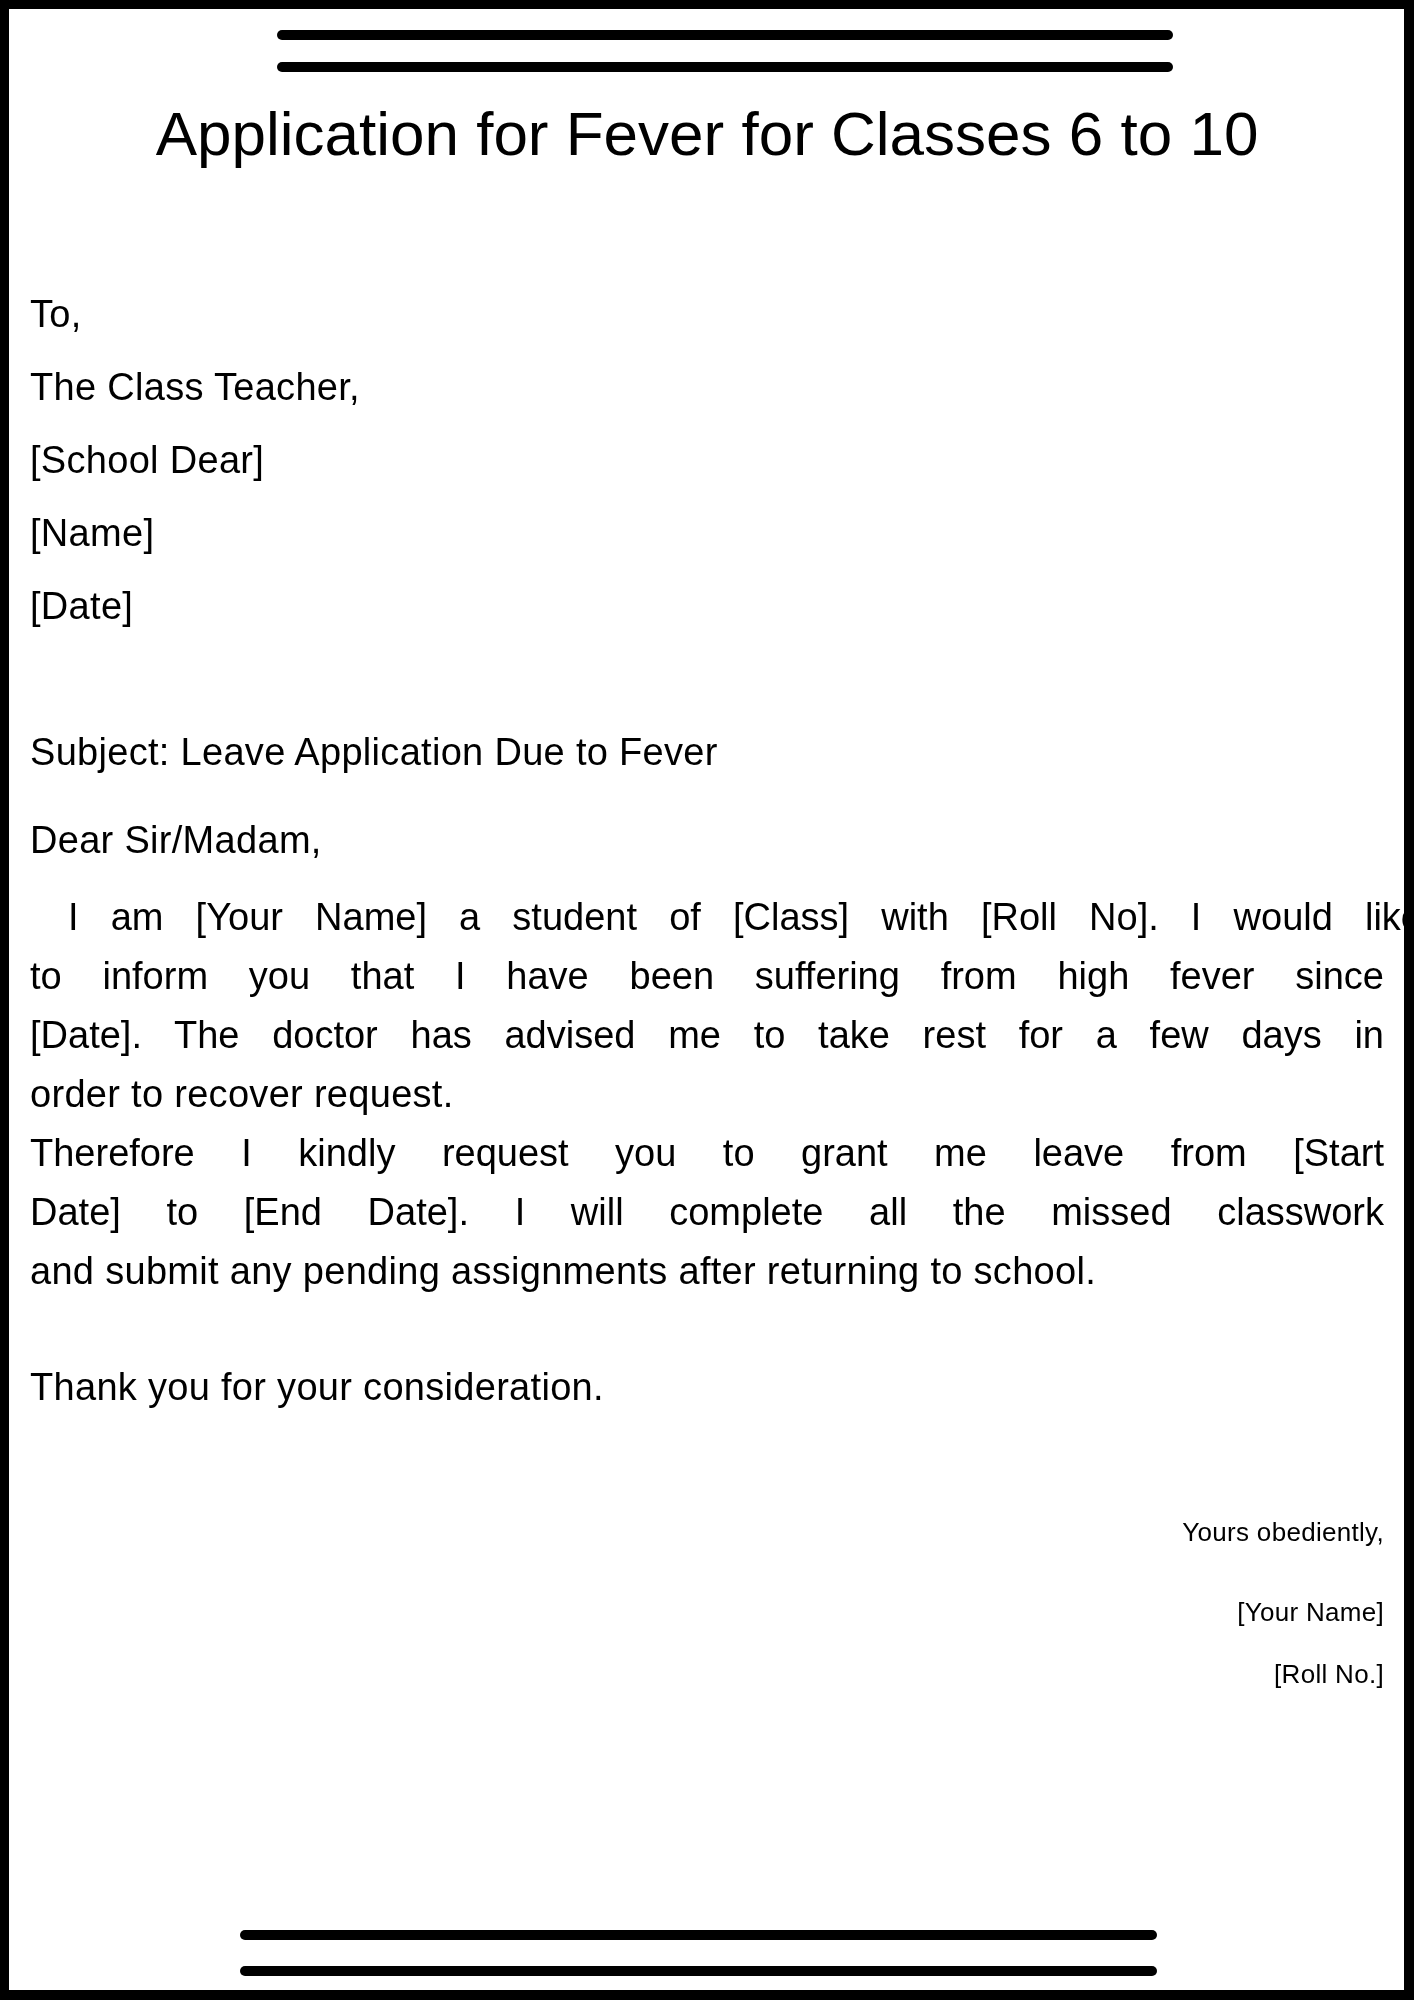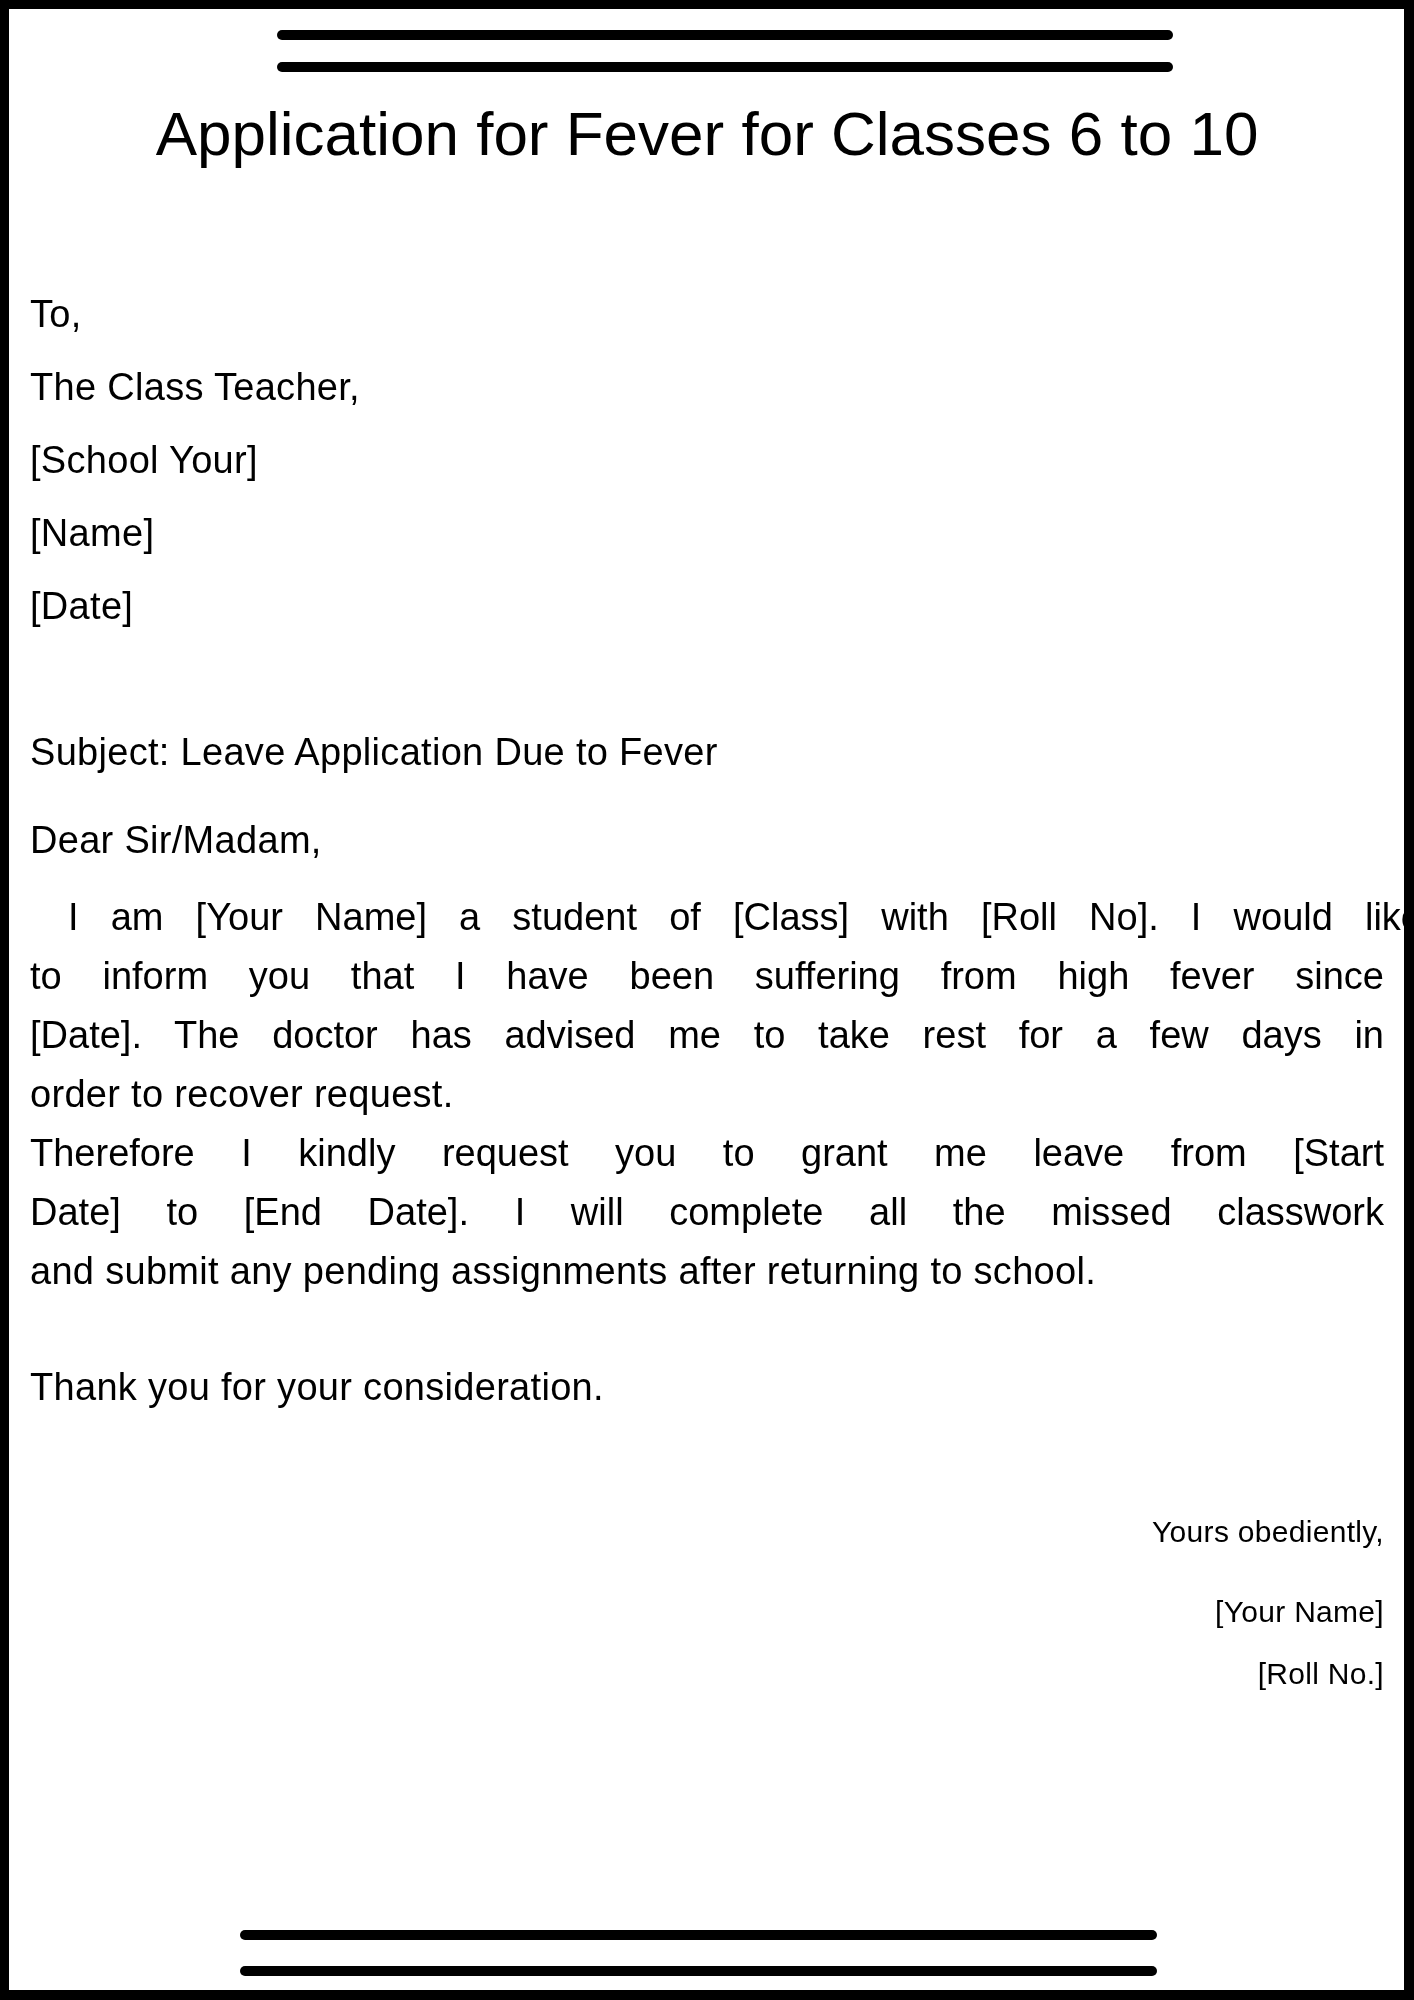--- a/index.html
+++ b/index.html
@@ -18,35 +18,35 @@
   }
   .title {
     left: 0; width: 1414px; text-align: center; top: 94px;
     font-size: 62px; line-height: 80px; letter-spacing: 0px;
   }
   .line { left: 30px; font-size: 38px; line-height: 50px; letter-spacing: 0.3px; }
   .just {
     left: 30px; width: 1354px; font-size: 38px; line-height: 50px;
     text-align: justify; text-align-last: justify; white-space: normal;
   }
-  .right { right: 30px; text-align: center; font-size: 30px; line-height: 50px; letter-spacing: 0.3px; margin-left: 24px; }
+  .right { right: 30px; text-align: center; font-size: 26px; line-height: 50px; letter-spacing: 0.3px; margin-left: 24px; }
 </style>
 </head>
 <body>
 
 <div class="frame"></div>
 
 <div class="rule" style="left:277px; width:896px; top:30px;"></div>
 <div class="rule" style="left:277px; width:896px; top:62px;"></div>
 
 <div class="txt title">Application for Fever for Classes 6 to 10</div>
 
 <div class="txt line" style="top:289px;">To,</div>
 <div class="txt line" style="top:362px;">The Class Teacher,</div>
-<div class="txt line" style="top:435px;">[School Your]</div>
+<div class="txt line" style="top:435px;">[School Dear]</div>
 <div class="txt line" style="top:508px;">[Name]</div>
 <div class="txt line" style="top:581px;">[Date]</div>
 
 <div class="txt line" style="top:727px;">Subject: Leave Application Due to Fever</div>
 <div class="txt line" style="top:815px;">Dear Sir/Madam,</div>
 
 <div class="txt just" style="top:892px;margin-left:38px;">I am [Your Name] a student of [Class] with [Roll No]. I would like</div>
 <div class="txt just" style="top:951px;">to inform you that I have been suffering from high fever since</div>
 <div class="txt just" style="top:1010px;">[Date]. The doctor has advised me to take rest for a few days in</div>
 <div class="txt line" style="top:1069px;">order to recover request.</div>

